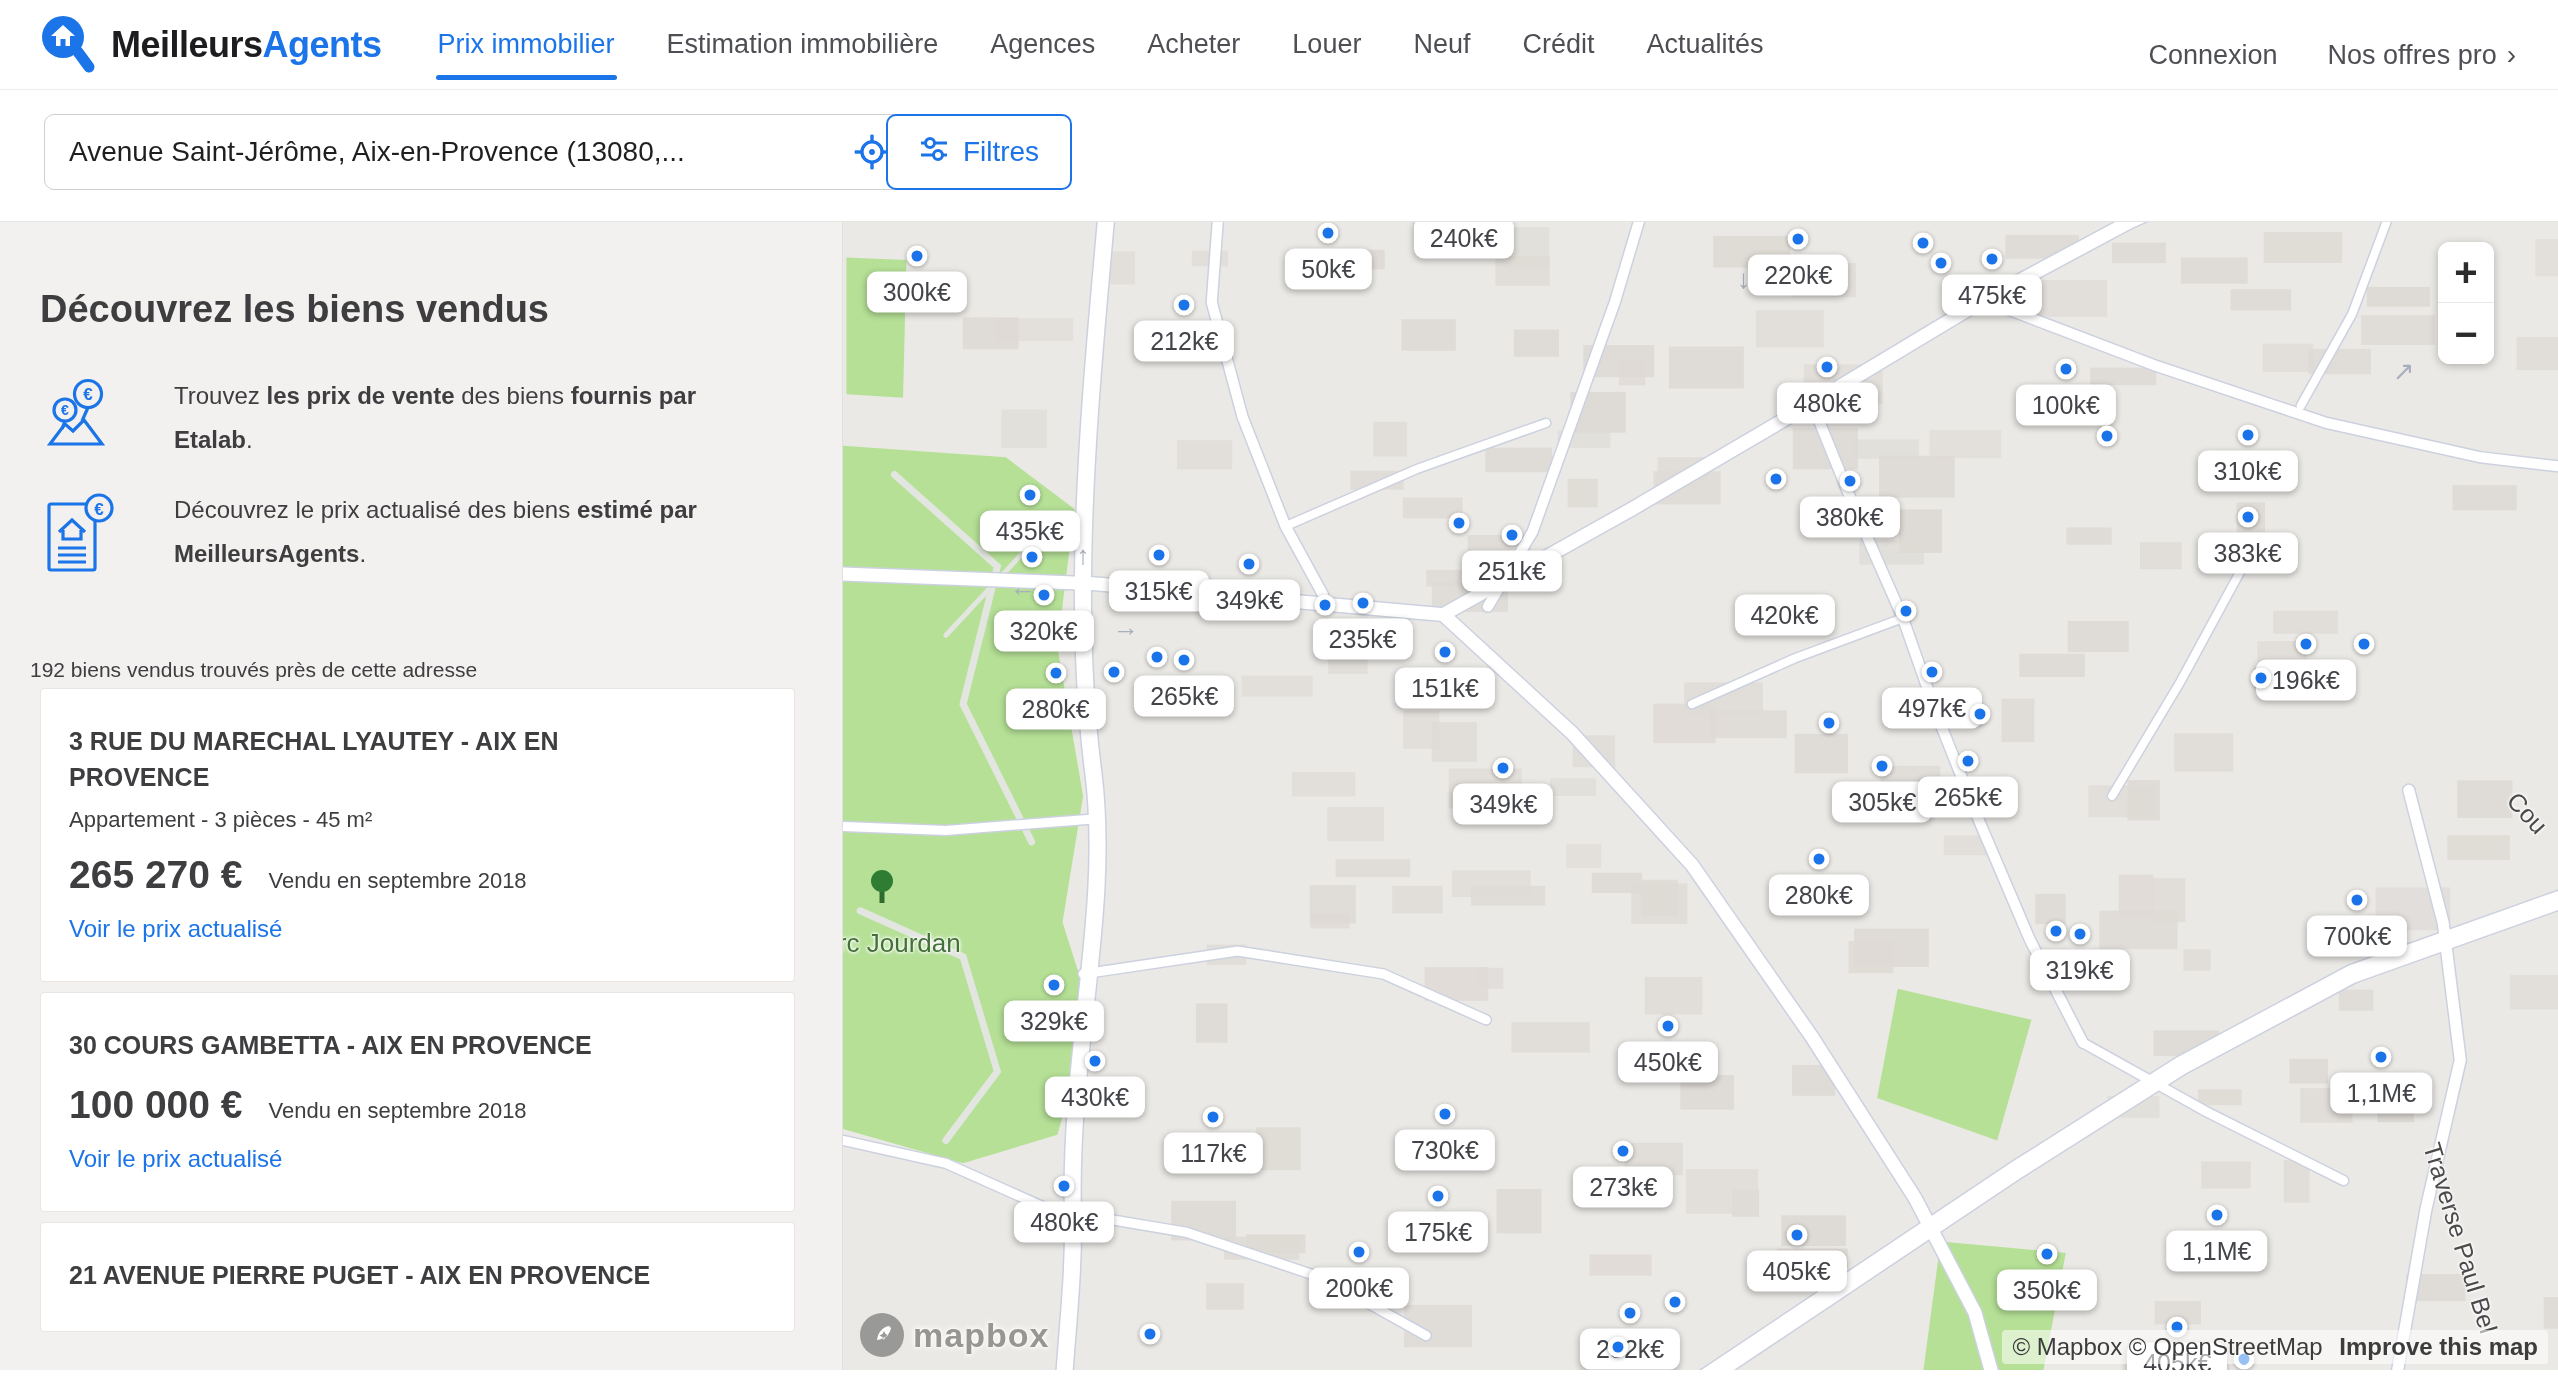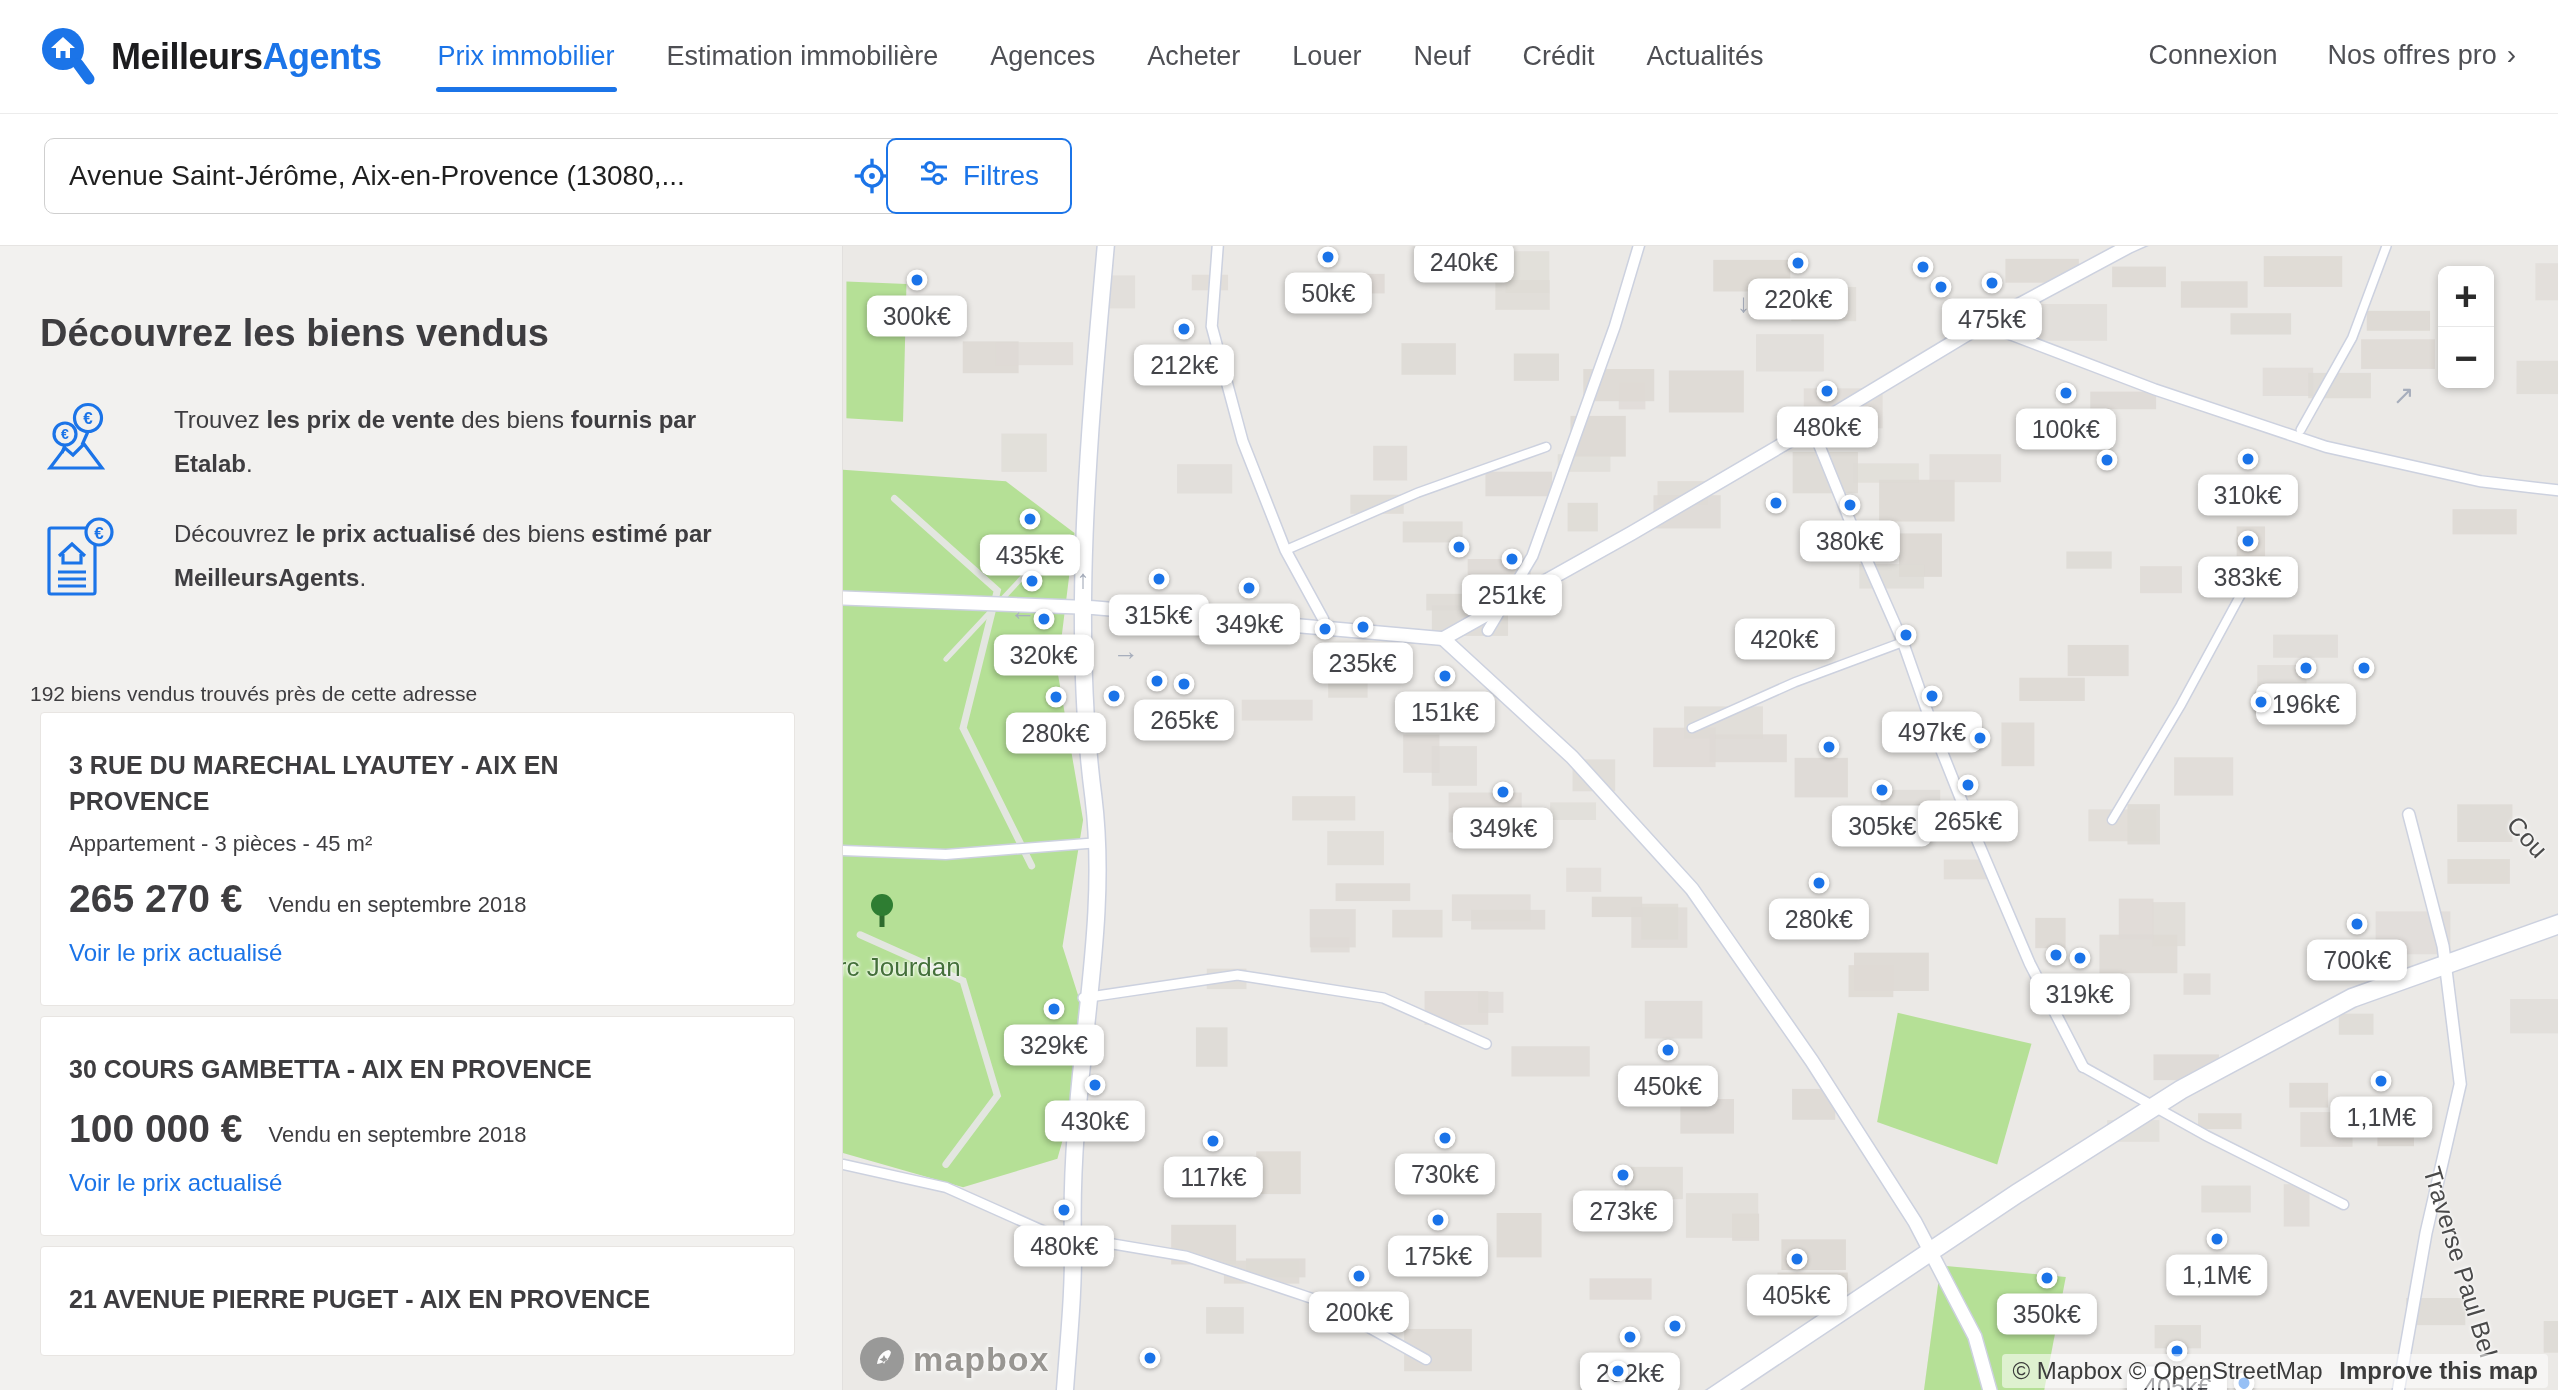--- a/index.html
+++ b/index.html
@@ -3,21 +3,21 @@
 <meta charset="utf-8">
 <style>
   :root{
     --accent:#1b74e8; --dot:#1a73e8; --park:#b5e096; --mapbg:#ebe9e6;
     --bld:#dedad5; --ink:#3e3d40; --navink:#4e4f54;
   }
   *{box-sizing:border-box}
   html,body{margin:0;padding:0;width:2558px;height:1390px;overflow:hidden;
     font-family:"Liberation Sans","DejaVu Sans",sans-serif;background:#fff;color:var(--ink)}
   
-  .header{position:relative;height:114px;background:#fff;border-bottom:1px solid #ececec;display:flex;align-items:center}
+  .header{position:relative;height:90px;background:#fff;border-bottom:1px solid #ececec;display:flex;align-items:center}
   .brand{display:flex;align-items:center;margin-left:39px;cursor:pointer}
   .brand svg{display:block}
   .brand-text{font-size:36px;font-weight:800;letter-spacing:-.5px;margin-left:14px;white-space:nowrap}
   .brand-text .bk{color:#1d1d1f}
   .brand-text .bl{color:var(--accent)}
   .nav{display:flex;align-items:stretch;height:110px;margin-left:56px;gap:52px}
   .nav-item{display:flex;align-items:center;position:relative;font-size:27px;color:var(--navink);cursor:pointer;white-space:nowrap}
   .nav-item.active{color:var(--accent)}
   .nav-item.active::after{content:"";position:absolute;left:-2px;right:-2px;bottom:20px;height:5px;border-radius:3px;background:var(--accent)}
   .hdr-right{position:absolute;right:42px;top:0;height:110px;display:flex;align-items:center;gap:50px}
@@ -159,21 +159,21 @@
       <div class="bullet-icon">
         <svg width="76" height="90" viewBox="0 0 76 90" fill="none" stroke="var(--accent)" stroke-width="3.2">
           <rect x="7" y="16" width="46" height="66" rx="2"></rect>
           <path d="M17 44 L30 32 L43 44"></path>
           <path d="M21 42 V51 H39 V42"></path>
           <path d="M16 60 H44 M16 67 H44 M16 74 H44"></path>
           <circle cx="57" cy="20" r="13" fill="#f2f1ef"></circle>
           <text x="57" y="27" font-size="17" font-weight="700" text-anchor="middle" fill="var(--accent)" stroke="none">€</text>
         </svg>
       </div>
-      <div class="bullet-text"><span>Découvrez </span><span style="font-weight: 700;">le prix actualisé</span><span> des biens </span><span style="font-weight: 700;">estimé par MeilleursAgents</span><span>.</span></div>
+      <div class="bullet-text"><span>Découvrez </span><span style="font-weight: 400;">le prix actualisé</span><span> des biens </span><span style="font-weight: 700;">estimé par MeilleursAgents</span><span>.</span></div>
     </div>
 
     <div class="sb-count">192 biens vendus trouvés près de cette adresse</div>
 
     <div class="cards" id="cards">
   <div class="card">
     <div class="card-title">3 RUE DU MARECHAL LYAUTEY - AIX EN PROVENCE</div>
     <div class="card-sub">Appartement - 3 pièces - 45 m²</div>
     <div class="price-row">
       <span class="card-price">265 270 €</span>

